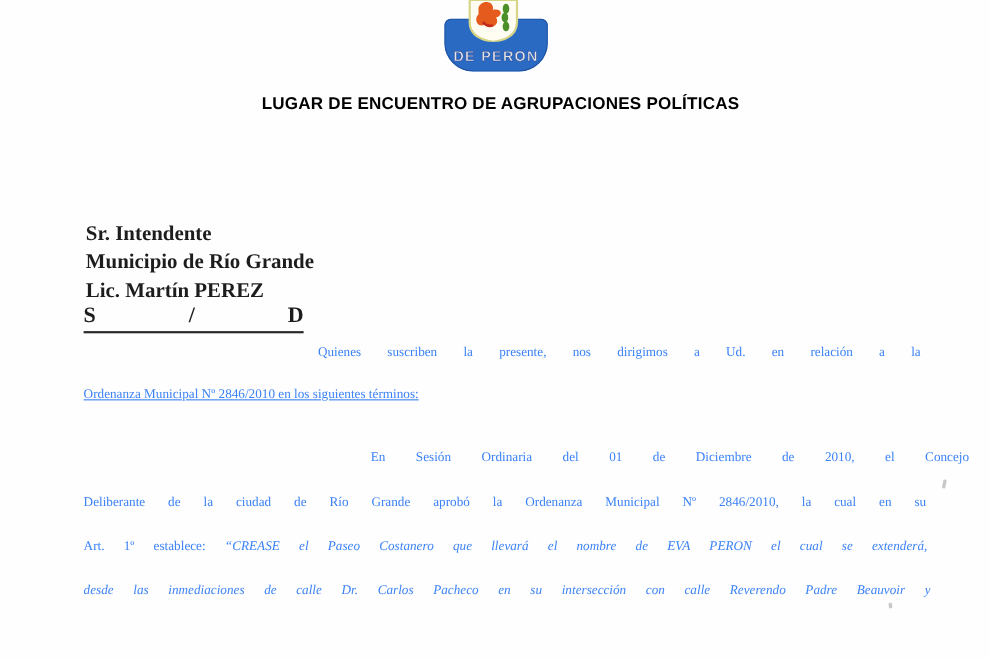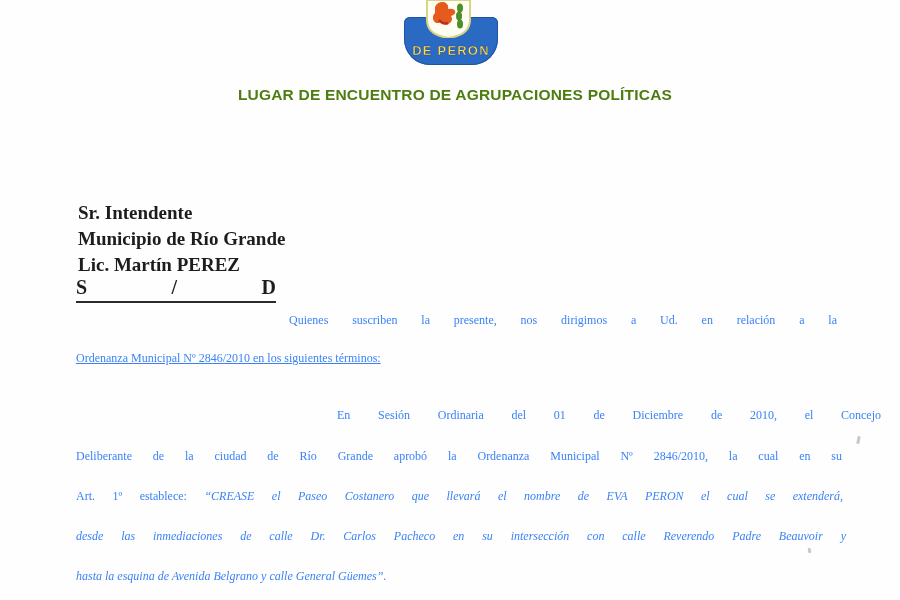--- a/index.html
+++ b/index.html
@@ -22,40 +22,40 @@
     box-shadow: inset 0 0 0 1px #1f54a3;
   }
   .banner-text {
     position: absolute;
     left: 0; right: 0; bottom: 7px;
     text-align: center;
     font-family: "Liberation Sans", sans-serif;
     font-weight: 700;
     font-size: 13px;
     letter-spacing: 1.2px;
-    color: #fde047;
+    color: #e5e5e5;
     -webkit-text-stroke: 0.4px #243f94;
   }
   .shield {
     position: absolute;
     top: 0; left: 425px;
     width: 47px; height: 38px;
     z-index: 2;
   }
 
   
   .header-title {
     position: absolute;
     top: 86px; left: 55px; width: 800px;
     text-align: center;
     font-family: "Liberation Sans", sans-serif;
     font-weight: 700;
     font-size: 15.5px;
     letter-spacing: 0.2px;
-    color: #4d7c0f;
+    color: #000000;
   }
 
   
   .addr {
     position: absolute;
     left: 78px;
     font-family: "Liberation Serif", serif;
     font-weight: 700;
     font-size: 19px;
     color: #1d1d1d;
@@ -147,18 +147,17 @@
     <span>D</span>
   </div>
 
   <div class="bline just p1l1">Quienes suscriben la presente, nos dirigimos a Ud. en relación a la</div>
   <div class="bline p1l2">Ordenanza Municipal Nº 2846/2010 en los siguientes términos:</div>
 
   <div class="bline just p2l1">En Sesión Ordinaria del 01 de Diciembre de 2010, el Concejo</div>
   <div class="bline just p2l2">Deliberante de la ciudad de Río Grande aprobó la Ordenanza Municipal Nº 2846/2010, la cual en su</div>
   <div class="bline just p2l3"><span>Art. 1º establece: </span><span class="ital">“CREASE el Paseo Costanero que llevará el nombre de EVA PERON el cual se extenderá,</span></div>
   <div class="bline just ital p2l4">desde las inmediaciones de calle Dr. Carlos Pacheco en su intersección con calle Reverendo Padre Beauvoir y</div>
-  <div class="bline ital p2l5">hasta la esquina de Avenida Belgrano y calle General Güemes”.</div>
 
   <div class="speck speck-1"></div>
   <div class="speck speck-2"></div>
 
 </div>
 
 </body></html>

